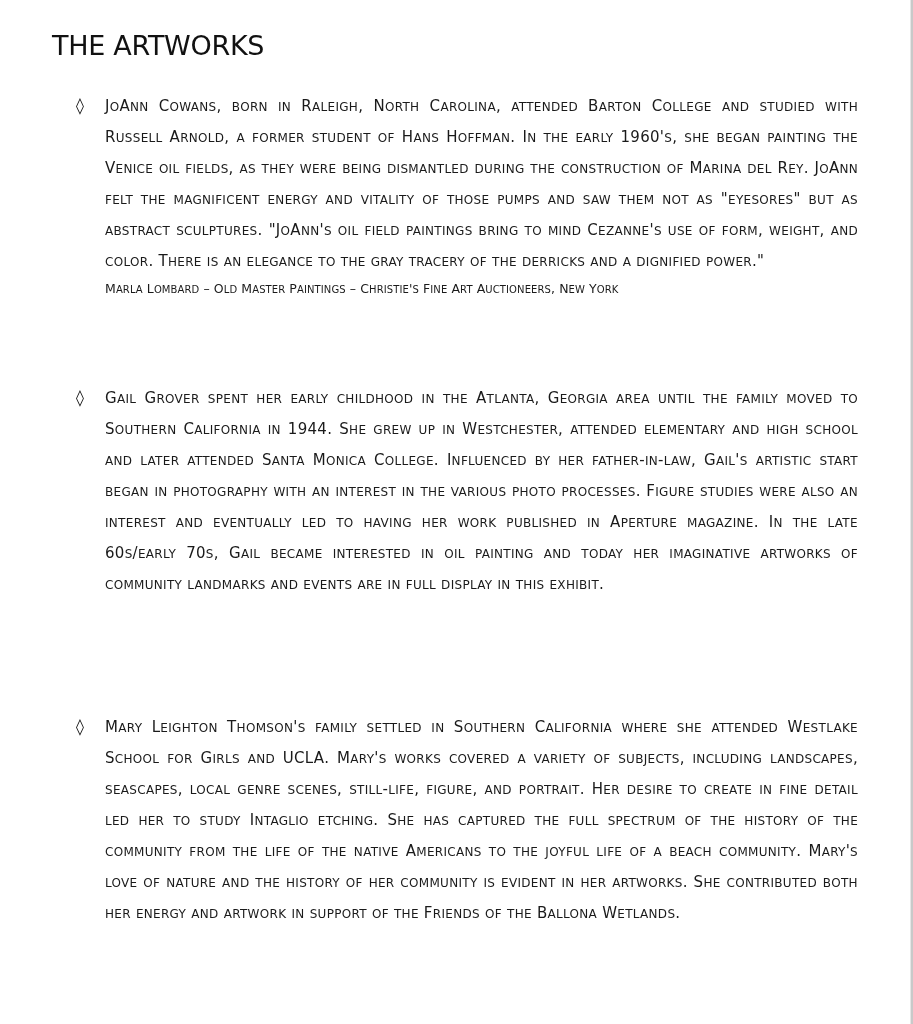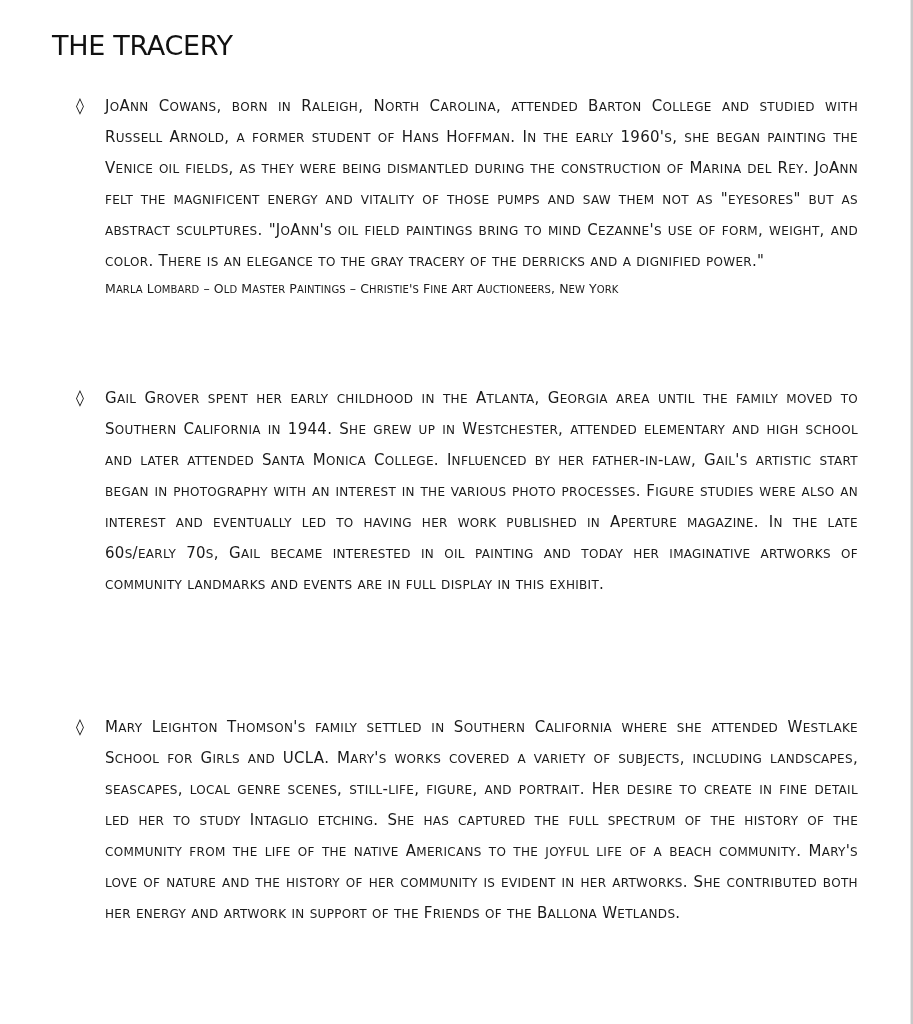--- a/index.html
+++ b/index.html
@@ -34,21 +34,21 @@
   }
   #e1 { top:91px; }
   #e2 { top:383px; }
   #e3 { top:712px; }
 </style>
 </head>
 <body>
 
 <div class="edge"></div>
 
-<h1>THE TRACERY</h1>
+<h1>THE ARTWORKS</h1>
 
 <div class="entry" id="e1">
   <span class="bullet">◊</span>
   <div class="text">
     <p class="bio sc" style="text-transform: none; font-variant: normal;"><span>J</span><span style="font-size: 0.8em;">O</span><span>A</span><span style="font-size: 0.8em;">NN</span><span> C</span><span style="font-size: 0.8em;">OWANS</span><span>, </span><span style="font-size: 0.8em;">BORN</span><span> </span><span style="font-size: 0.8em;">IN</span><span> R</span><span style="font-size: 0.8em;">ALEIGH</span><span>, N</span><span style="font-size: 0.8em;">ORTH</span><span> C</span><span style="font-size: 0.8em;">AROLINA</span><span>, </span><span style="font-size: 0.8em;">ATTENDED</span><span> B</span><span style="font-size: 0.8em;">ARTON</span><span> C</span><span style="font-size: 0.8em;">OLLEGE</span><span> </span><span style="font-size: 0.8em;">AND</span><span> </span><span style="font-size: 0.8em;">STUDIED</span><span> </span><span style="font-size: 0.8em;">WITH</span><span> R</span><span style="font-size: 0.8em;">USSELL</span><span> A</span><span style="font-size: 0.8em;">RNOLD</span><span>, </span><span style="font-size: 0.8em;">A</span><span> </span><span style="font-size: 0.8em;">FORMER</span><span> </span><span style="font-size: 0.8em;">STUDENT</span><span> </span><span style="font-size: 0.8em;">OF</span><span> H</span><span style="font-size: 0.8em;">ANS</span><span> H</span><span style="font-size: 0.8em;">OFFMAN</span><span>. I</span><span style="font-size: 0.8em;">N</span><span> </span><span style="font-size: 0.8em;">THE</span><span> </span><span style="font-size: 0.8em;">EARLY</span><span> 1960'</span><span style="font-size: 0.8em;">S</span><span>, </span><span style="font-size: 0.8em;">SHE</span><span> </span><span style="font-size: 0.8em;">BEGAN</span><span> </span><span style="font-size: 0.8em;">PAINTING</span><span> </span><span style="font-size: 0.8em;">THE</span><span> V</span><span style="font-size: 0.8em;">ENICE</span><span> </span><span style="font-size: 0.8em;">OIL</span><span> </span><span style="font-size: 0.8em;">FIELDS</span><span>, </span><span style="font-size: 0.8em;">AS</span><span> </span><span style="font-size: 0.8em;">THEY</span><span> </span><span style="font-size: 0.8em;">WERE</span><span> </span><span style="font-size: 0.8em;">BEING</span><span> </span><span style="font-size: 0.8em;">DISMANTLED</span><span> </span><span style="font-size: 0.8em;">DURING</span><span> </span><span style="font-size: 0.8em;">THE</span><span> </span><span style="font-size: 0.8em;">CONSTRUCTION</span><span> </span><span style="font-size: 0.8em;">OF</span><span> M</span><span style="font-size: 0.8em;">ARINA</span><span> </span><span style="font-size: 0.8em;">DEL</span><span> R</span><span style="font-size: 0.8em;">EY</span><span>. J</span><span style="font-size: 0.8em;">O</span><span>A</span><span style="font-size: 0.8em;">NN</span><span> </span><span style="font-size: 0.8em;">FELT</span><span> </span><span style="font-size: 0.8em;">THE</span><span> </span><span style="font-size: 0.8em;">MAGNIFICENT</span><span> </span><span style="font-size: 0.8em;">ENERGY</span><span> </span><span style="font-size: 0.8em;">AND</span><span> </span><span style="font-size: 0.8em;">VITALITY</span><span> </span><span style="font-size: 0.8em;">OF</span><span> </span><span style="font-size: 0.8em;">THOSE</span><span> </span><span style="font-size: 0.8em;">PUMPS</span><span> </span><span style="font-size: 0.8em;">AND</span><span> </span><span style="font-size: 0.8em;">SAW</span><span> </span><span style="font-size: 0.8em;">THEM</span><span> </span><span style="font-size: 0.8em;">NOT</span><span> </span><span style="font-size: 0.8em;">AS</span><span> "</span><span style="font-size: 0.8em;">EYESORES</span><span>" </span><span style="font-size: 0.8em;">BUT</span><span> </span><span style="font-size: 0.8em;">AS</span><span> </span><span style="font-size: 0.8em;">ABSTRACT</span><span> </span><span style="font-size: 0.8em;">SCULPTURES</span><span>. "J</span><span style="font-size: 0.8em;">O</span><span>A</span><span style="font-size: 0.8em;">NN</span><span>'</span><span style="font-size: 0.8em;">S</span><span> </span><span style="font-size: 0.8em;">OIL</span><span> </span><span style="font-size: 0.8em;">FIELD</span><span> </span><span style="font-size: 0.8em;">PAINTINGS</span><span> </span><span style="font-size: 0.8em;">BRING</span><span> </span><span style="font-size: 0.8em;">TO</span><span> </span><span style="font-size: 0.8em;">MIND</span><span> C</span><span style="font-size: 0.8em;">EZANNE</span><span>'</span><span style="font-size: 0.8em;">S</span><span> </span><span style="font-size: 0.8em;">USE</span><span> </span><span style="font-size: 0.8em;">OF</span><span> </span><span style="font-size: 0.8em;">FORM</span><span>, </span><span style="font-size: 0.8em;">WEIGHT</span><span>, </span><span style="font-size: 0.8em;">AND</span><span> </span><span style="font-size: 0.8em;">COLOR</span><span>. T</span><span style="font-size: 0.8em;">HERE</span><span> </span><span style="font-size: 0.8em;">IS</span><span> </span><span style="font-size: 0.8em;">AN</span><span> </span><span style="font-size: 0.8em;">ELEGANCE</span><span> </span><span style="font-size: 0.8em;">TO</span><span> </span><span style="font-size: 0.8em;">THE</span><span> </span><span style="font-size: 0.8em;">GRAY</span><span> </span><span style="font-size: 0.8em;">TRACERY</span><span> </span><span style="font-size: 0.8em;">OF</span><span> </span><span style="font-size: 0.8em;">THE</span><span> </span><span style="font-size: 0.8em;">DERRICKS</span><span> </span><span style="font-size: 0.8em;">AND</span><span> </span><span style="font-size: 0.8em;">A</span><span> </span><span style="font-size: 0.8em;">DIGNIFIED</span><span> </span><span style="font-size: 0.8em;">POWER</span><span>."</span></p>
     <div class="credit sc" style="text-transform: none; font-variant: normal;"><span>M</span><span style="font-size: 0.8em;">ARLA</span><span> L</span><span style="font-size: 0.8em;">OMBARD</span><span> – O</span><span style="font-size: 0.8em;">LD</span><span> M</span><span style="font-size: 0.8em;">ASTER</span><span> P</span><span style="font-size: 0.8em;">AINTINGS</span><span> – C</span><span style="font-size: 0.8em;">HRISTIE</span><span>'</span><span style="font-size: 0.8em;">S</span><span> F</span><span style="font-size: 0.8em;">INE</span><span> A</span><span style="font-size: 0.8em;">RT</span><span> A</span><span style="font-size: 0.8em;">UCTIONEERS</span><span>, N</span><span style="font-size: 0.8em;">EW</span><span> Y</span><span style="font-size: 0.8em;">ORK</span></div>
   </div>
 </div>
 
 <div class="entry" id="e2">

